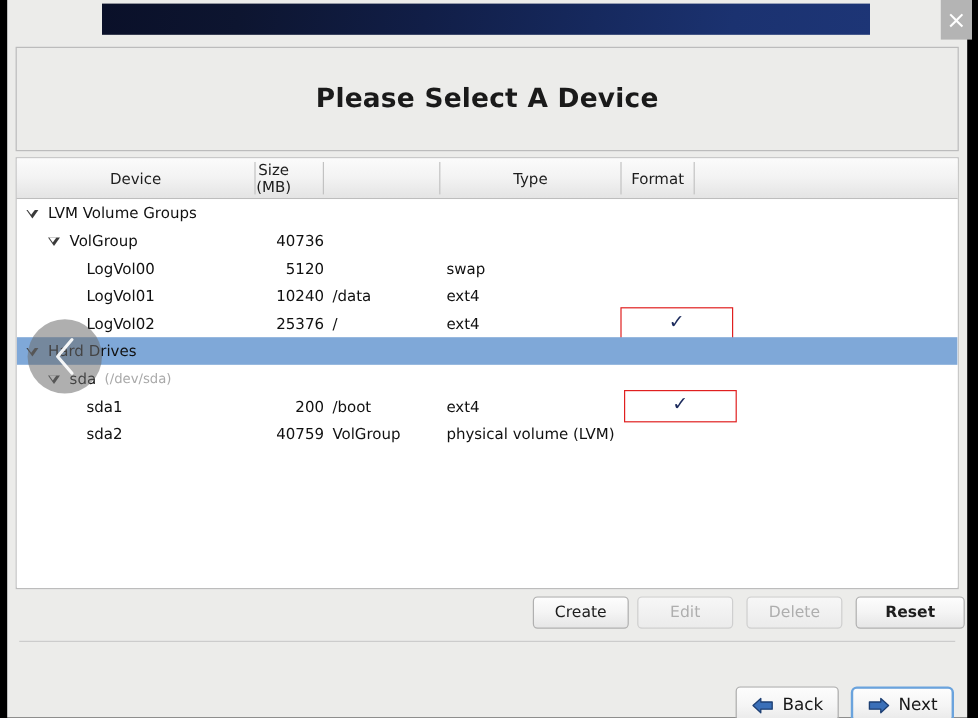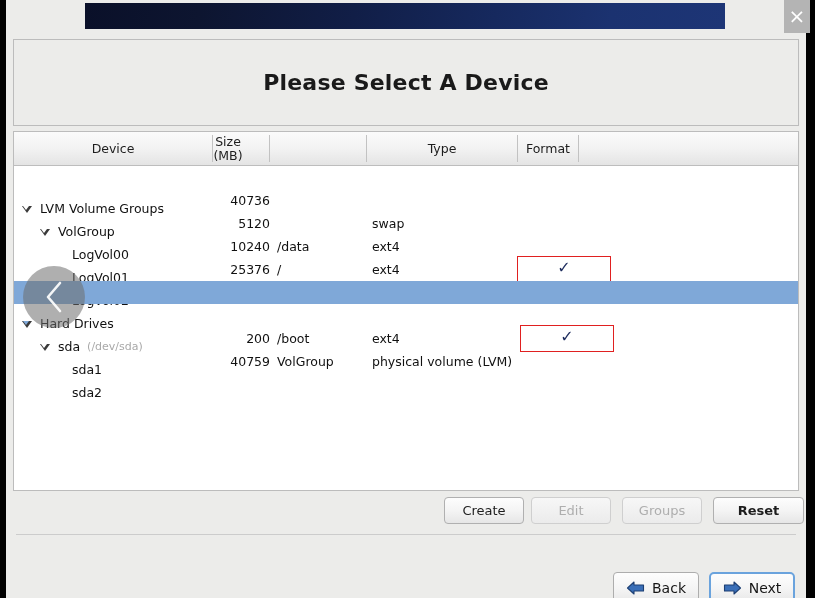--- a/index.html
+++ b/index.html
@@ -148,21 +148,20 @@
   .c-device {
     position: absolute;
     left: 0;
     top: 0;
     height: 23px;
     display: flex;
     align-items: center;
     font-size: 12.5px;
     color: #111111;
     white-space: nowrap;
-    margin-top: 31px;
   }
   .c-size {
     position: absolute;
     left: 150px;
     width: 106px;
     top: 0;
     height: 23px;
     display: flex;
     align-items: center;
     justify-content: flex-end;
@@ -447,21 +446,21 @@
           <div class="c-size">40759</div>
           <div class="c-mount">VolGroup</div>
           <div class="c-type">physical volume (LVM)</div>
         </div>
       </div>
   </div>
 
   <div id="action-row">
     <div class="btn" id="btn-create">Create</div>
     <div class="btn disabled" id="btn-edit">Edit</div>
-    <div class="btn disabled" id="btn-delete">Groups</div>
+    <div class="btn disabled" id="btn-delete">Delete</div>
     <div class="btn" id="btn-reset">Reset</div>
   </div>
 
   <div id="nav-separator"></div>
 
   <div id="nav-row">
     <div class="navbtn" id="btn-back">
       <span>
         <svg class="arrow-svg" width="19" height="16" viewBox="0 0 19 16">
           <path d="M1.5 8 L8 2 L8 5 L17.5 5 L17.5 11 L8 11 L8 14 Z" fill="#3a6fb8" stroke="#1d3f73" stroke-width="1.1" stroke-linejoin="round"></path>

